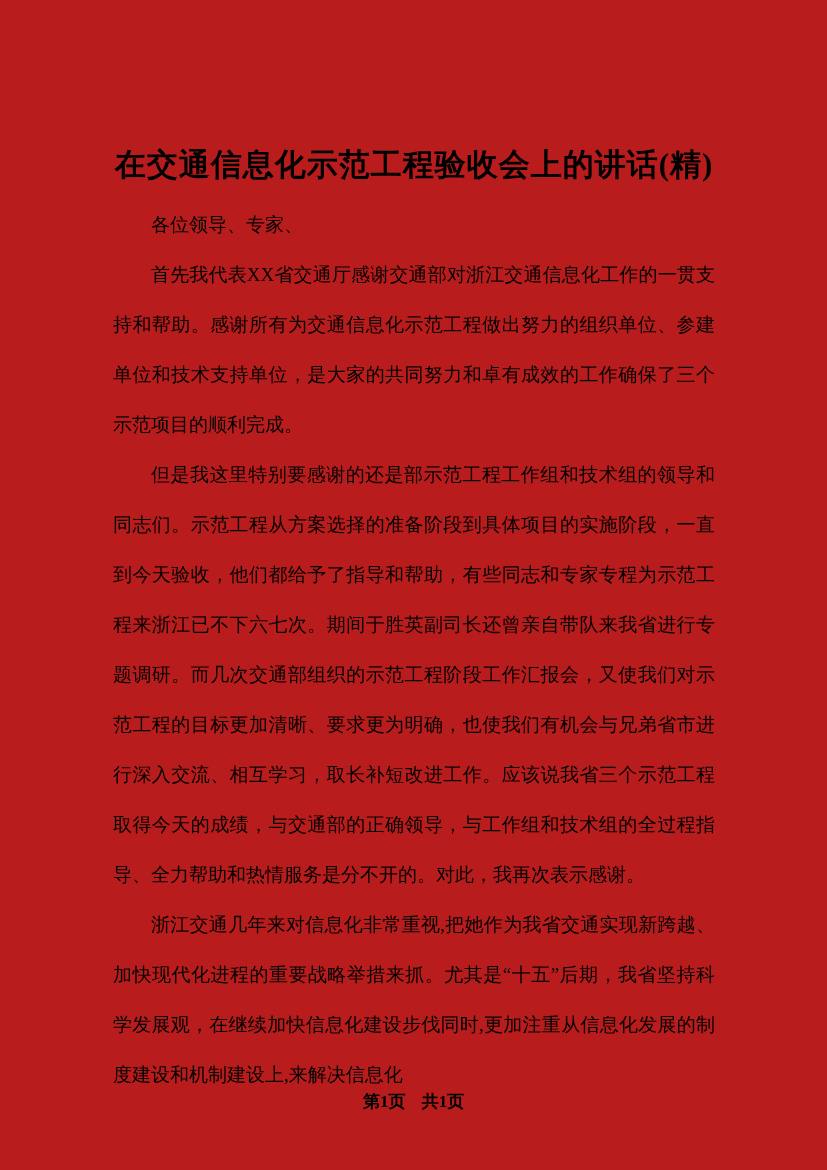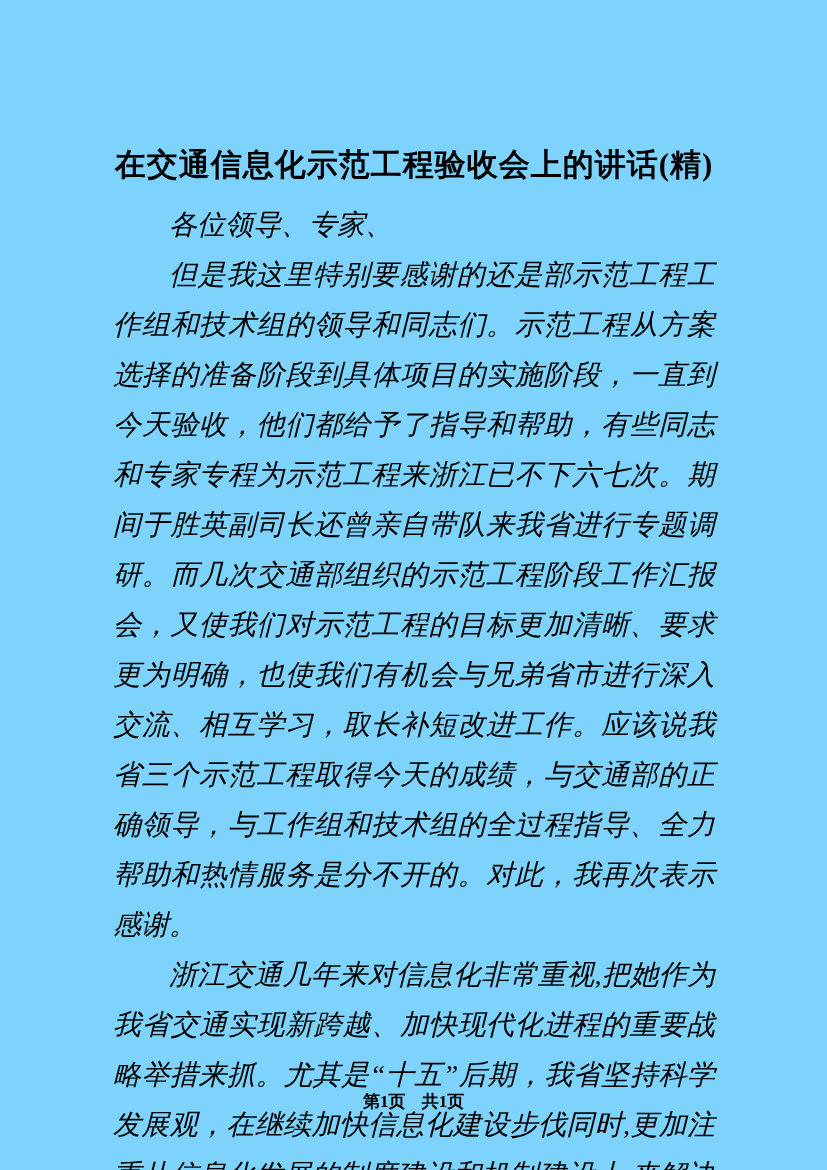--- a/index.html
+++ b/index.html
@@ -4,45 +4,44 @@
 <style>
   html, body {
     margin: 0;
     padding: 0;
     background: #ffffff;
   }
   .page {
     position: relative;
     width: 827px;
     height: 1170px;
-    background: #7dd3fc;
+    background: #b91c1c;
     color: #000000;
     font-family: "Liberation Serif", "DejaVu Serif", serif;
     box-sizing: border-box;
     padding: 142px 112px 0 113px;
     overflow: hidden;
   }
   .doc-title {
     margin: 0 0 12px 0;
     font-size: 31px;
     font-weight: bold;
     line-height: 46px;
     text-align: center;
     letter-spacing: 1px;
     white-space: nowrap;
   }
   .doc-body p {
     margin: 0;
-    font-size: 28px;
+    font-size: 19px;
     line-height: 50px;
     text-align: justify;
     text-justify: inter-character;
     text-indent: 2em;
     word-break: break-all;
-    font-style: italic;
   }
   .page-footer {
     position: absolute;
     left: 0;
     right: 0;
     bottom: 58px;
     text-align: center;
     font-size: 17px;
     line-height: 20px;
     color: #000000;
@@ -57,20 +56,21 @@
 </style>
 </head>
 <body>
 
 <div class="page">
 
   <h1 class="doc-title">在交通信息化示范工程验收会上的讲话(精)</h1>
 
   <div class="doc-body">
     <p>各位领导、专家、</p>
+    <p>首先我代表XX省交通厅感谢交通部对浙江交通信息化工作的一贯支持和帮助。感谢所有为交通信息化示范工程做出努力的组织单位、参建单位和技术支持单位，是大家的共同努力和卓有成效的工作确保了三个示范项目的顺利完成。</p>
     <p>但是我这里特别要感谢的还是部示范工程工作组和技术组的领导和同志们。示范工程从方案选择的准备阶段到具体项目的实施阶段，一直到今天验收，他们都给予了指导和帮助，有些同志和专家专程为示范工程来浙江已不下六七次。期间于胜英副司长还曾亲自带队来我省进行专题调研。而几次交通部组织的示范工程阶段工作汇报会，又使我们对示范工程的目标更加清晰、要求更为明确，也使我们有机会与兄弟省市进行深入交流、相互学习，取长补短改进工作。应该说我省三个示范工程取得今天的成绩，与交通部的正确领导，与工作组和技术组的全过程指导、全力帮助和热情服务是分不开的。对此，我再次表示感谢。</p>
     <p>浙江交通几年来对信息化非常重视,把她作为我省交通实现新跨越、加快现代化进程的重要战略举措来抓。尤其是“十五”后期，我省坚持科学发展观，在继续加快信息化建设步伐同时,更加注重从信息化发展的制度建设和机制建设上,来解决信息化</p>
   </div>
 
   <div class="page-footer">
     <span class="pg">第1页</span>
     <span class="pg">共1页</span>
   </div>
 
 </div>

